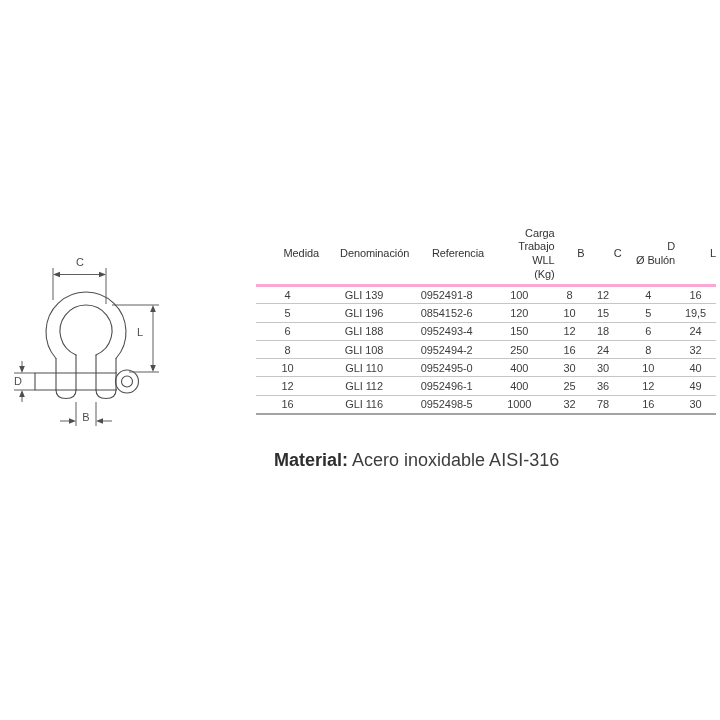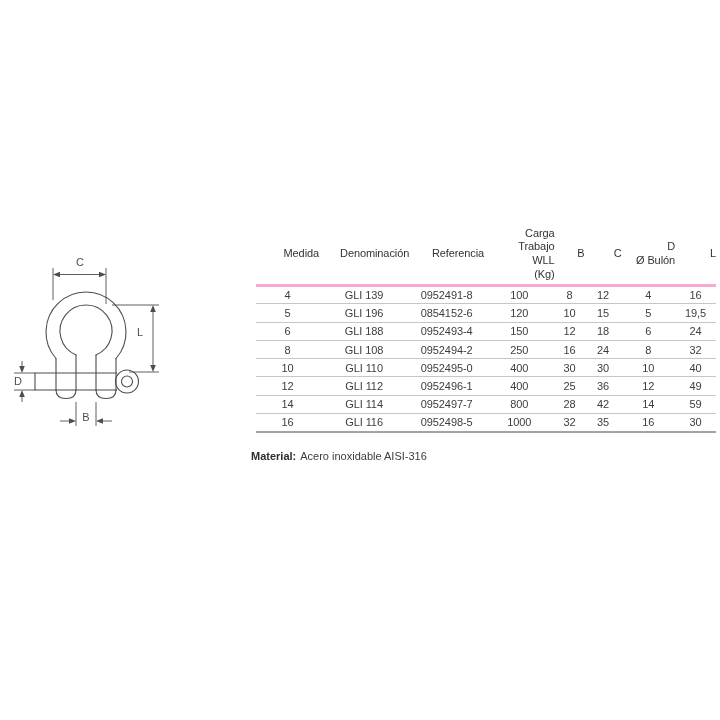--- a/index.html
+++ b/index.html
@@ -14,21 +14,21 @@
   .spec-table{position:absolute;left:256px;top:224px;width:460px;border-collapse:collapse;
               table-layout:fixed;}
   .spec-table th{font-size:11px;font-weight:normal;line-height:1.25;color:#333333;
                  white-space:pre-line;vertical-align:middle;text-align:right;
                  height:60px;padding:0;border-bottom:3px solid #f9a8d4;letter-spacing:-0.1px;}
   .spec-table td{font-size:11px;color:#3d3d3d;text-align:center;vertical-align:middle;
                  height:18.3px;padding:0;box-sizing:border-box;
                  border-bottom:1px solid #c6c6c6;letter-spacing:-0.1px;}
   .spec-table tbody tr:last-child td{border-bottom:2px solid #a3a3a3;}
   
-  .material{position:absolute;left:251px;top:450px;font-size:11px;color:#3d3d3d;}
+  .material{position:absolute;left:274px;top:450px;font-size:18px;color:#3d3d3d;}
   .material-label{font-weight:bold;color:#2e2e2e;margin-right:4px;}
 </style>
 </head>
 <body>
 
 <div class="page">
 
   <div class="diagram">
     <svg width="230" height="200" viewBox="0 0 230 200">
       <g stroke="#4d4d4d" stroke-width="1.1" fill="none" stroke-linecap="round">
@@ -153,36 +153,26 @@
           <td>12</td>
           <td>GLI 112</td>
           <td>0952496-1</td>
           <td>400</td>
           <td>25</td>
           <td>36</td>
           <td>12</td>
           <td>49</td>
         </tr>
         <tr>
-          <td>14</td>
-          <td>GLI 114</td>
-          <td>0952497-7</td>
-          <td>800</td>
-          <td>28</td>
-          <td>42</td>
-          <td>14</td>
-          <td>59</td>
-        </tr>
-        <tr>
           <td>16</td>
           <td>GLI 116</td>
           <td>0952498-5</td>
           <td>1000</td>
           <td>32</td>
-          <td>35</td>
+          <td>78</td>
           <td>16</td>
           <td>30</td>
         </tr>
       </tbody>
   </table>
 
   <div class="material">
     <span class="material-label">Material:</span><span>Acero inoxidable AISI-316</span>
   </div>
 

